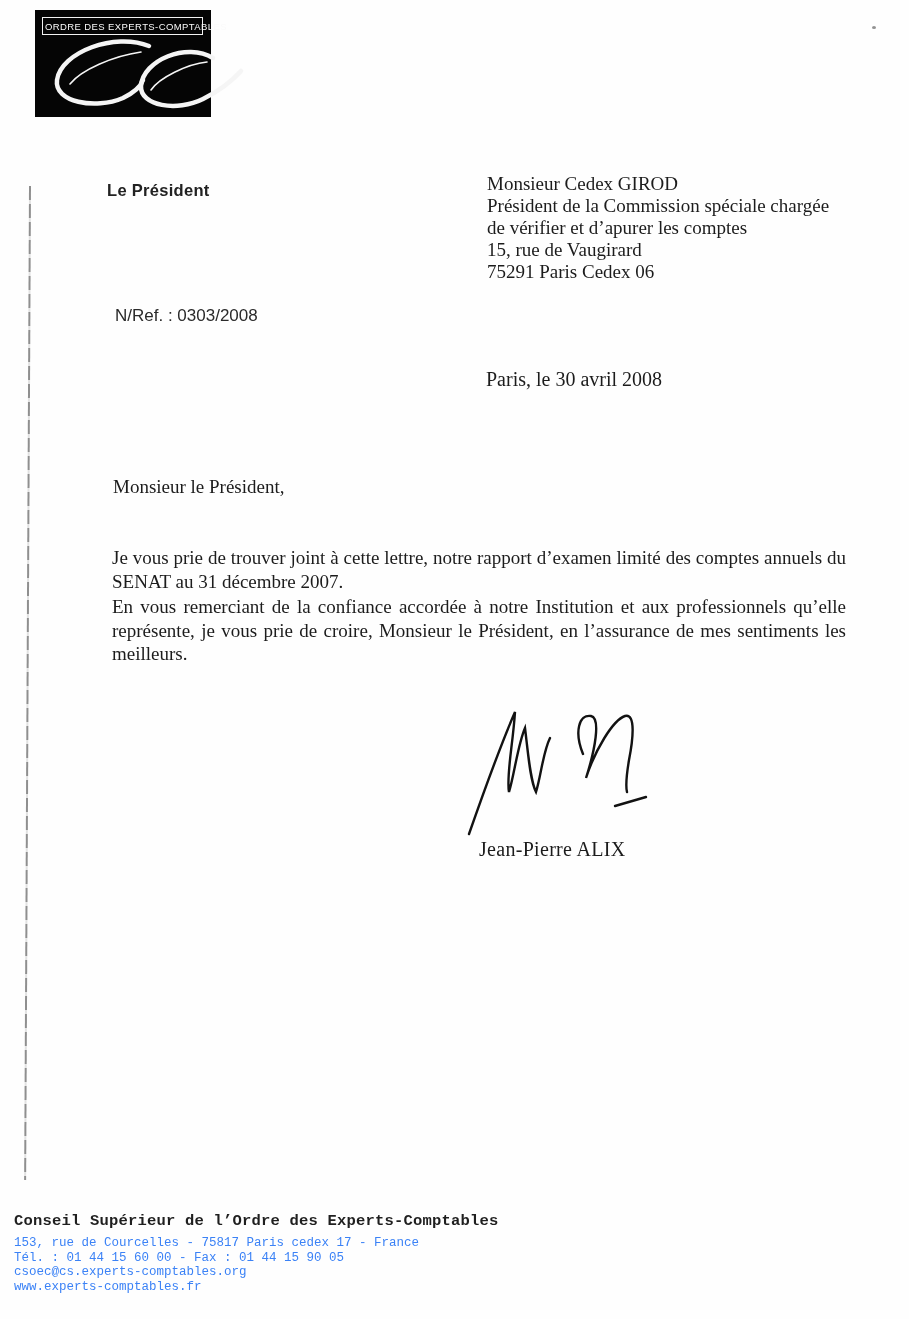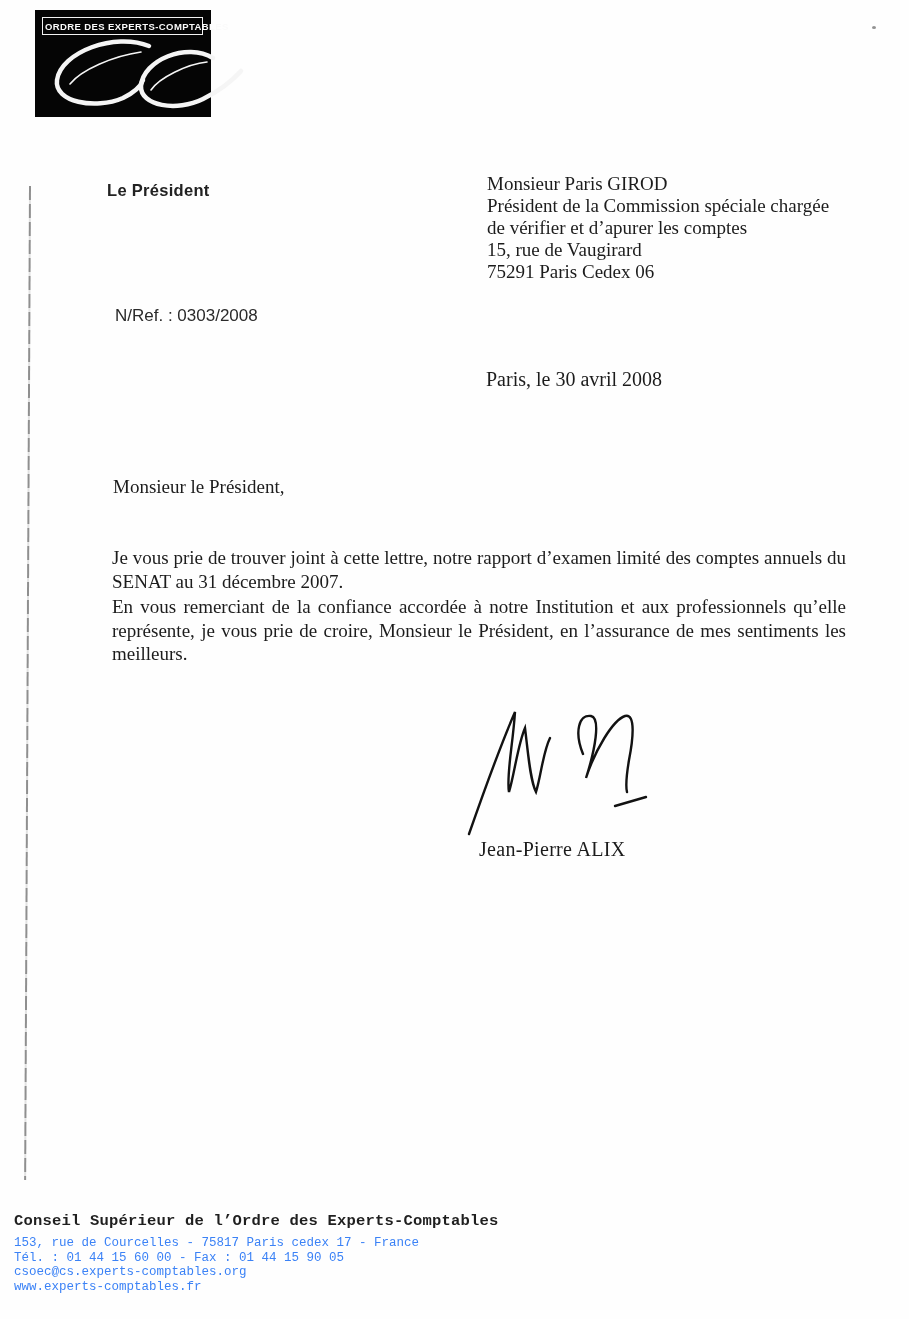--- a/index.html
+++ b/index.html
@@ -14,21 +14,21 @@
   
   .logo{
     position:absolute;left:35px;top:10px;width:176px;height:107px;
     background:#050505;
   }
   .logo-banner{
     position:absolute;left:7px;top:7px;right:8px;
     border:1px solid #f2f2f2;
     padding:3px 2px 2px 2px;
     font-family:"Liberation Sans", sans-serif;
-    font-weight:bold;
+    font-weight:normal;
     font-size:9.5px;
     letter-spacing:.4px;
     text-align:center;
     color:#fafafa;
     white-space:nowrap;
   }
   .logo-monogram{
     position:absolute;left:2px;top:26px;width:208px;height:82px;
     overflow:visible;
   }
@@ -116,21 +116,21 @@
       </g>
     </svg>
   </div>
 
   <div class="vline"></div>
   <div class="speck"></div>
 
   <div class="sender-title">Le Président</div>
 
   <div class="recipient">
-    <div>Monsieur Paris GIROD</div>
+    <div>Monsieur Cedex GIROD</div>
     <div>Président de la Commission spéciale chargée</div>
     <div>de vérifier et d’apurer les comptes</div>
     <div>15, rue de Vaugirard</div>
     <div>75291 Paris Cedex 06</div>
   </div>
 
   <div class="reference">N/Ref. : 0303/2008</div>
   <div class="dateline">Paris, le 30 avril 2008</div>
 
   <div class="salutation">Monsieur le Président,</div>

